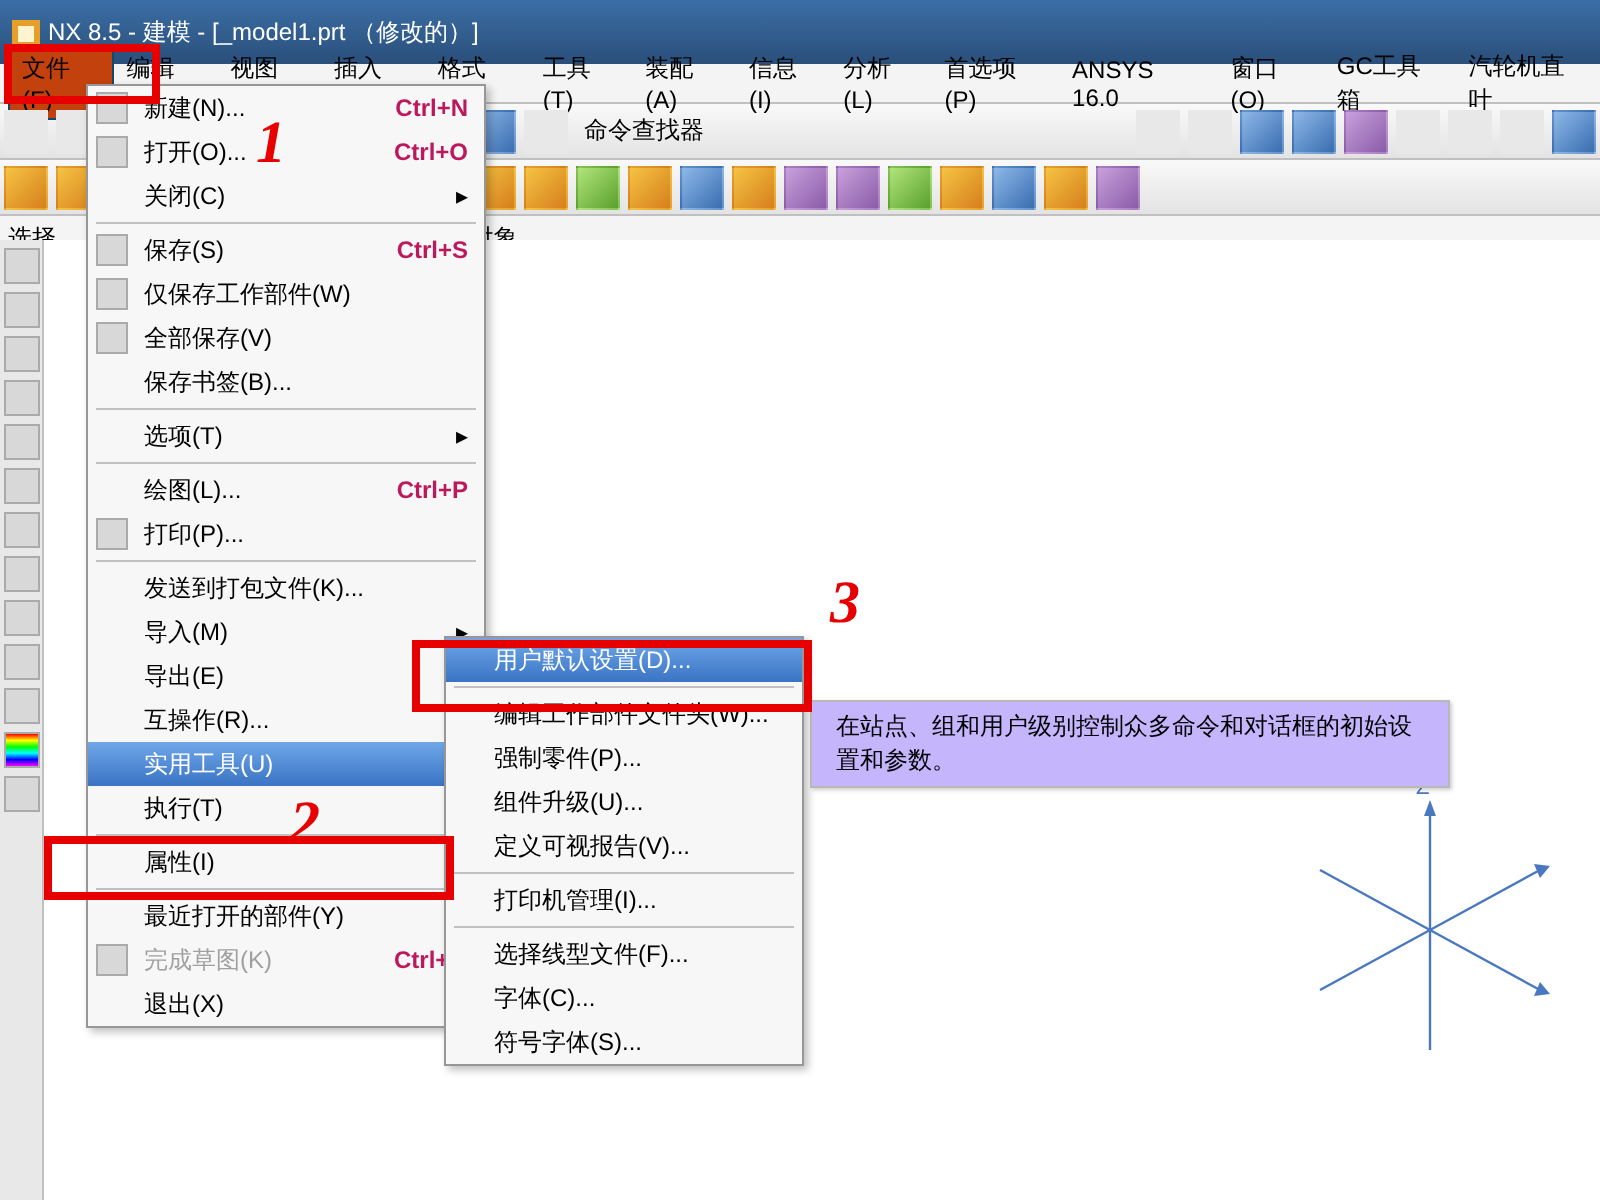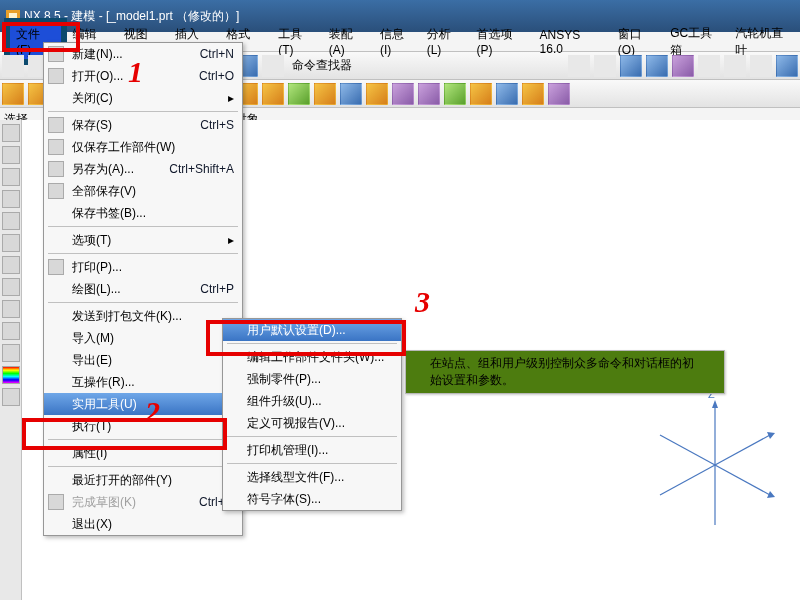--- a/index.html
+++ b/index.html
@@ -1,51 +1,51 @@
 <!DOCTYPE html>
 <html><head>
 <meta charset="utf-8">
 <style>
   * { box-sizing: border-box; margin: 0; padding: 0; font-family: "Microsoft YaHei", "SimSun", sans-serif; font-size: 12px; }
   body { width: 800px; height: 600px; overflow: hidden; background: #e8e8e8; position: relative; }
   .titlebar { background: linear-gradient(#3b6ea5, #2a4f7a); color: #fff; height: 32px; line-height: 22px; padding-left: 6px; display: flex; align-items: center; }
   .titlebar .icon { width: 14px; height: 14px; margin-right: 4px; display:inline-block;}
   .menubar { background: #f4f4f4; height: 20px; display: flex; align-items: center; padding-left: 4px; border-bottom: 1px solid #c0c0c0;}
   .menubar .menuitem { padding: 2px 6px; cursor: default; }
-  .menubar .menuitem.open { background:#1d4ed8; border:6px solid #0c4a6e;}
+  .menubar .menuitem.open { background:#c2410c; border:1px solid #0c4a6e;}
   .toolbar1, .toolbar2 { background: linear-gradient(#f9f9f9,#e3e3e3); height: 28px; display:flex; align-items:center; padding-left:0; border-bottom:1px solid #c0c0c0;}
   .tbicon { width:22px; height:22px; margin:0 2px; border:1px solid transparent; background:#e8e8e8; display:inline-block;}
   .tbicon.color { background: linear-gradient(135deg,#f5c344,#d67f1a);}
   .tbicon.blue { background: linear-gradient(135deg,#8db8e8,#3a6db0);}
   .tbicon.purple { background: linear-gradient(135deg,#c9a0dc,#8a5ca8);}
   .tbicon.green { background: linear-gradient(135deg,#b0e57c,#5aa02c);}
   .cmdfind { margin-left:6px; }
   .selbar { background:#f4f4f4; height:22px; border-bottom:1px solid #c0c0c0; padding-left:4px; line-height:22px;}
   .leftdock { position:absolute; left:0; top:120px; width:22px; bottom:0; background:#e8e8e8; border-right:1px solid #c0c0c0;}
   .leftdock .dockicon { width:18px; height:18px; margin:4px auto; display:block; background:#d8d8d8; border:1px solid #aaa;}
   .leftdock .dockicon.rainbow { background: linear-gradient(#f00,#ff0,#0f0,#0ff,#00f,#f0f);}
   .workarea { position:absolute; left:22px; right:0; top:120px; bottom:0; background:#fff;}
   .axis { position:absolute; right:20px; top:280px; width:130px; height:130px;}
   .axislabel { position:absolute; color:#4a78c0; font-size:11px;}
   
   .filemenu { position:absolute; left:22px; top:42px; width:200px; background:#f7f7f7; border:1px solid #979797; box-shadow:2px 2px 4px rgba(0,0,0,.25);margin-left:21px;}
   .filemenu .mrow { display:flex; align-items:center; height:22px; padding:0 8px 0 28px; position:relative; }
   .filemenu .mrow.sep { height:1px; background:#c0c0c0; margin:2px 4px; padding:0;}
   .filemenu .mrow.hl { background: linear-gradient(#6fa7e8,#3a74c4); color:#fff;}
   .filemenu .micon { position:absolute; left:4px; width:16px; height:16px; background:#d8d8d8; border:1px solid #aaa;}
-  .filemenu .shortcut { margin-left:auto; color:#0f172a; }
+  .filemenu .shortcut { margin-left:auto; color:#be185d;font-weight:bold; }
   .filemenu .arrow { margin-left:auto; }
   .filemenu .disabled { color:#a0a0a0;}
   
   .submenu { position:absolute; left:222px; top:318px; width:180px; background:#f7f7f7; border:1px solid #979797; box-shadow:2px 2px 4px rgba(0,0,0,.25);}
   .submenu .mrow { height:22px; padding:0 10px 0 24px; display:flex; align-items:center;}
   .submenu .mrow.hl { background: linear-gradient(#6fa7e8,#3a74c4); color:#fff;}
   .submenu .mrow.sep { height:1px; background:#c0c0c0; margin:2px 4px; padding:0;}
   
-  .tooltip { position:absolute; left:405px; top:350px; background:#4d7c0f; border:1px solid #b8b8b8; padding:4px 24px; font-size:12px; max-width:320px; box-shadow:1px 1px 2px rgba(0,0,0,.2);}
+  .tooltip { position:absolute; left:405px; top:350px; background:#c4b5fd; border:1px solid #b8b8b8; padding:4px 12px; font-size:12px; max-width:320px; box-shadow:1px 1px 2px rgba(0,0,0,.2);}
   
   .redbox { position:absolute; border:4px solid #e60000; pointer-events:none;}
   .rednum { position:absolute; color:#e60000; font-size:30px; font-weight:bold; font-family:"Times New Roman",serif; font-style:italic; pointer-events:none;}
   svg.axsvg { width:100%; height:100%; overflow:visible;}
 </style>
 </head>
 <body>
 
 <div class="titlebar">
   <span class="icon">
@@ -183,43 +183,38 @@
       <span class="micon"></span>
       <span>保存(S)</span>
       <span class="shortcut">Ctrl+S</span>
     </div>
   <div class="mrow">
       <span class="micon"></span>
       <span>仅保存工作部件(W)</span>
     </div>
   <div class="mrow">
       <span class="micon"></span>
-      <span>另存为(A)...</span>
-      <span class="shortcut">Ctrl+Shift+A</span>
-    </div>
-  <div class="mrow">
-      <span class="micon"></span>
       <span>全部保存(V)</span>
     </div>
   <div class="mrow">
       <span>保存书签(B)...</span>
     </div>
   <div class="mrow sep"></div>
   <div class="mrow">
       <span>选项(T)</span>
       <span class="arrow">▸</span>
     </div>
   <div class="mrow sep"></div>
-  <div class="mrow">
-      <span class="micon"></span>
-      <span>打印(P)...</span>
-    </div>
   <div class="mrow">
       <span>绘图(L)...</span>
       <span class="shortcut">Ctrl+P</span>
+    </div>
+  <div class="mrow">
+      <span class="micon"></span>
+      <span>打印(P)...</span>
     </div>
   <div class="mrow sep"></div>
   <div class="mrow">
       <span>发送到打包文件(K)...</span>
     </div>
   <div class="mrow">
       <span>导入(M)</span>
       <span class="arrow">▸</span>
     </div>
   <div class="mrow">
@@ -273,20 +268,23 @@
   <div class="mrow">
       <span>定义可视报告(V)...</span>
     </div>
   <div class="mrow sep"></div>
   <div class="mrow">
       <span>打印机管理(I)...</span>
     </div>
   <div class="mrow sep"></div>
   <div class="mrow">
       <span>选择线型文件(F)...</span>
+    </div>
+  <div class="mrow">
+      <span>字体(C)...</span>
     </div>
   <div class="mrow">
       <span>符号字体(S)...</span>
     </div>
 </div>
 
 <div class="tooltip">
   <span>在站点、组和用户级别控制众多命令和对话框的初始设置和参数。</span>
 </div>
 

